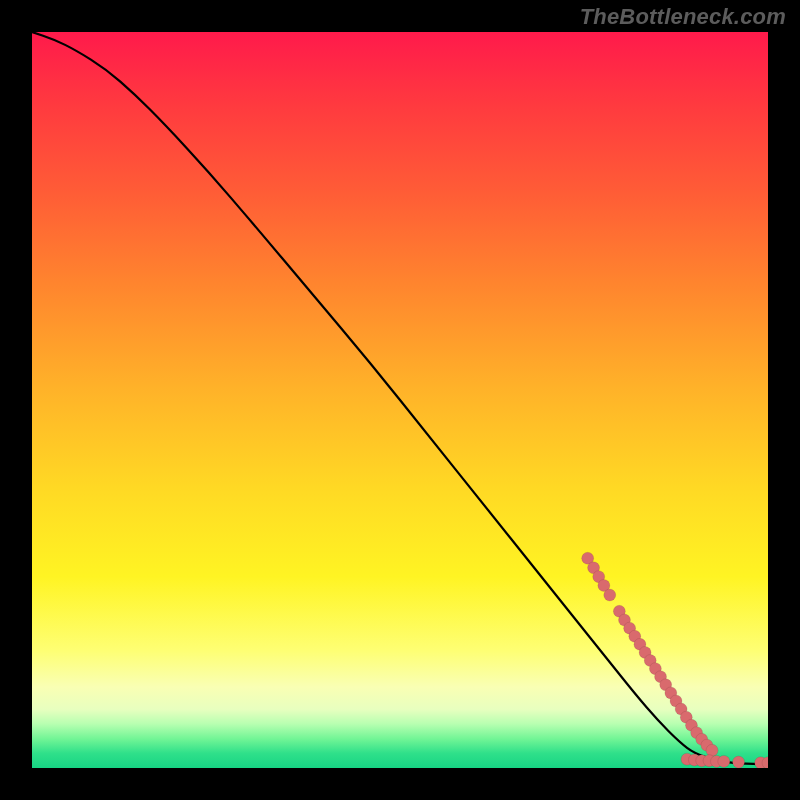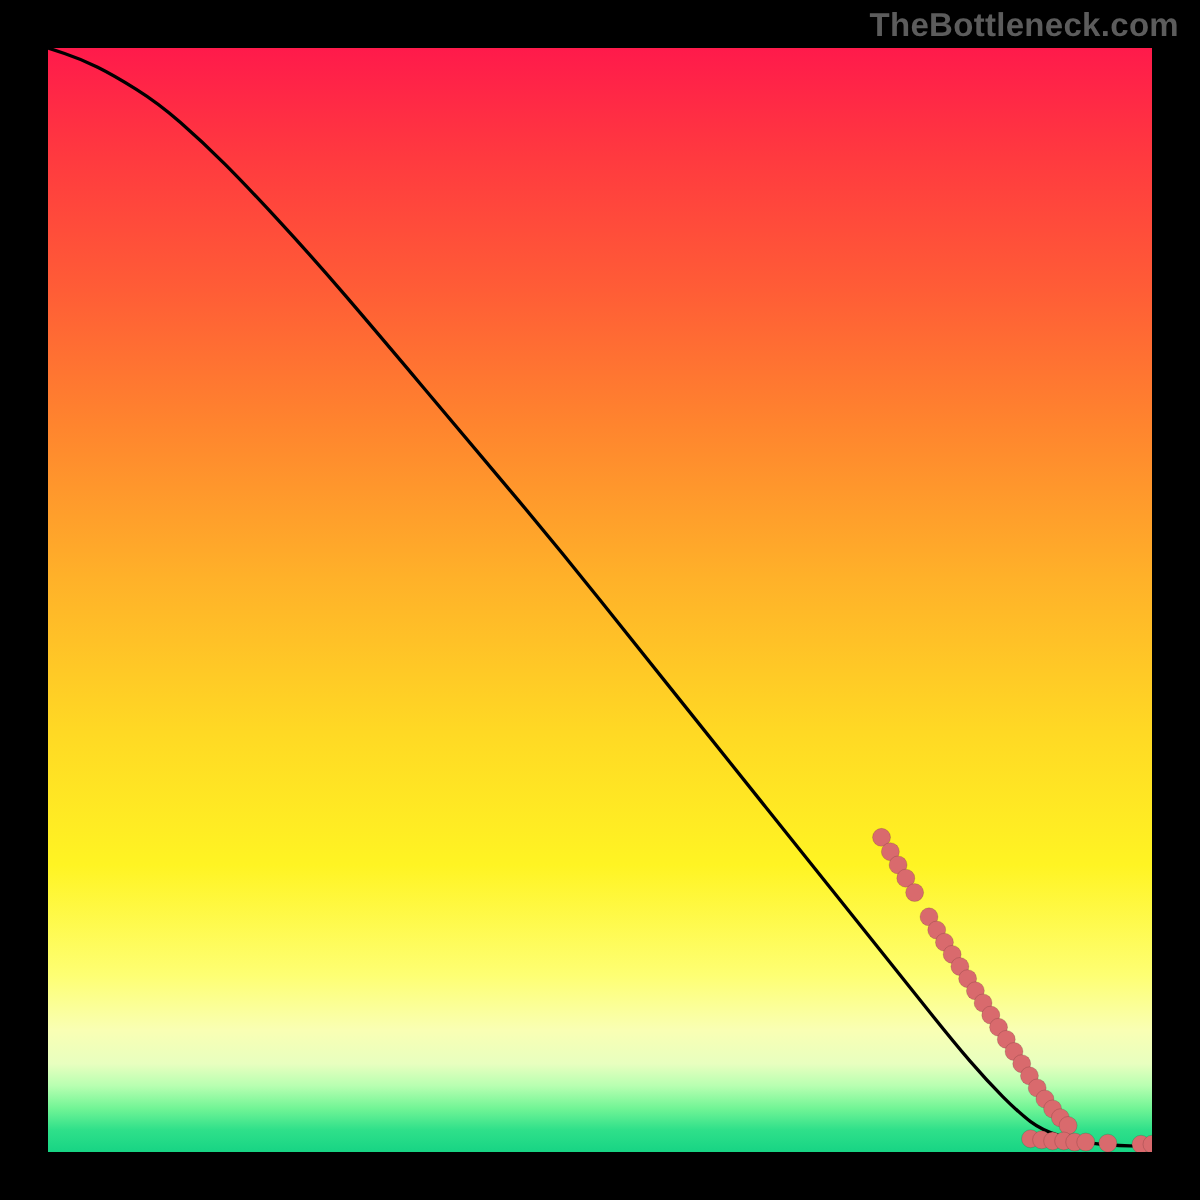--- a/index.html
+++ b/index.html
@@ -8,20 +8,21 @@
     width: 800px;
     height: 800px;
     background: #000;
     font-family: Arial, Helvetica, sans-serif;
     overflow: hidden;
   }
   #stage {
     position: relative;
     width: 800px;
     height: 800px;
+    font-style: italic;
   }
   #watermark {
     position: absolute;
     top: 4px;
     right: 14px;
     color: #5c5c5c;
     font-size: 22px;
     font-weight: 600;
     letter-spacing: 0.2px;
     z-index: 5;

